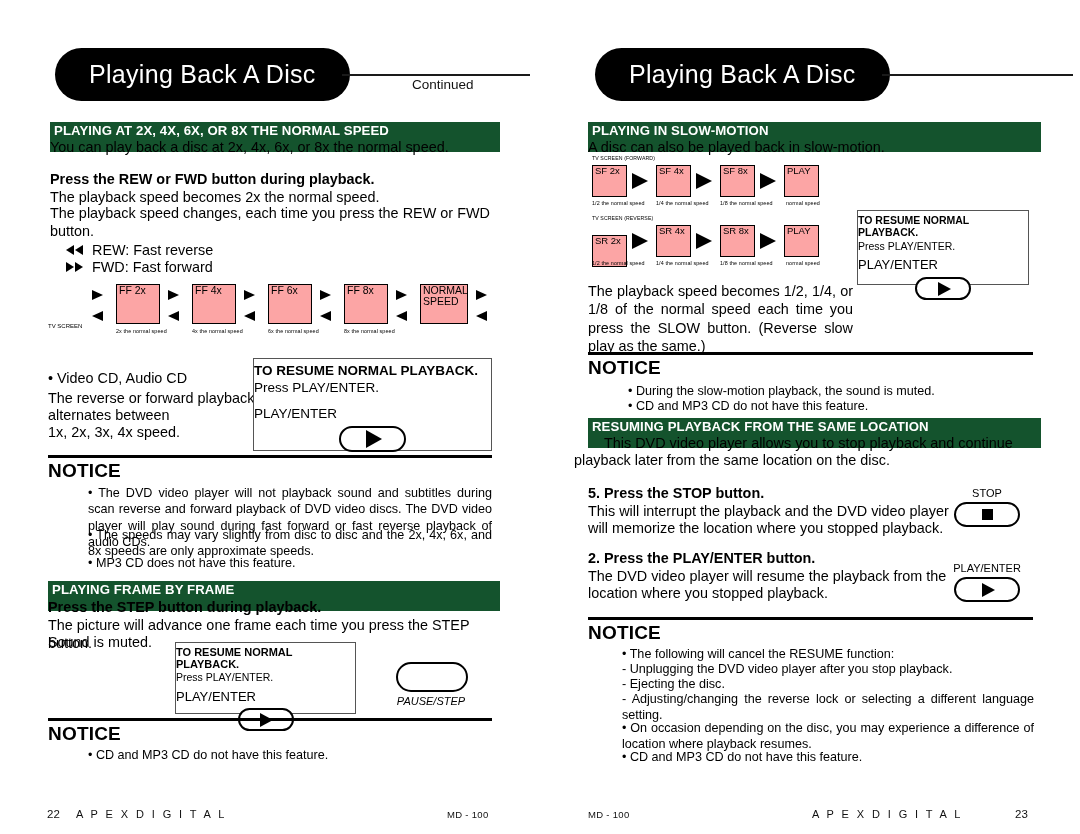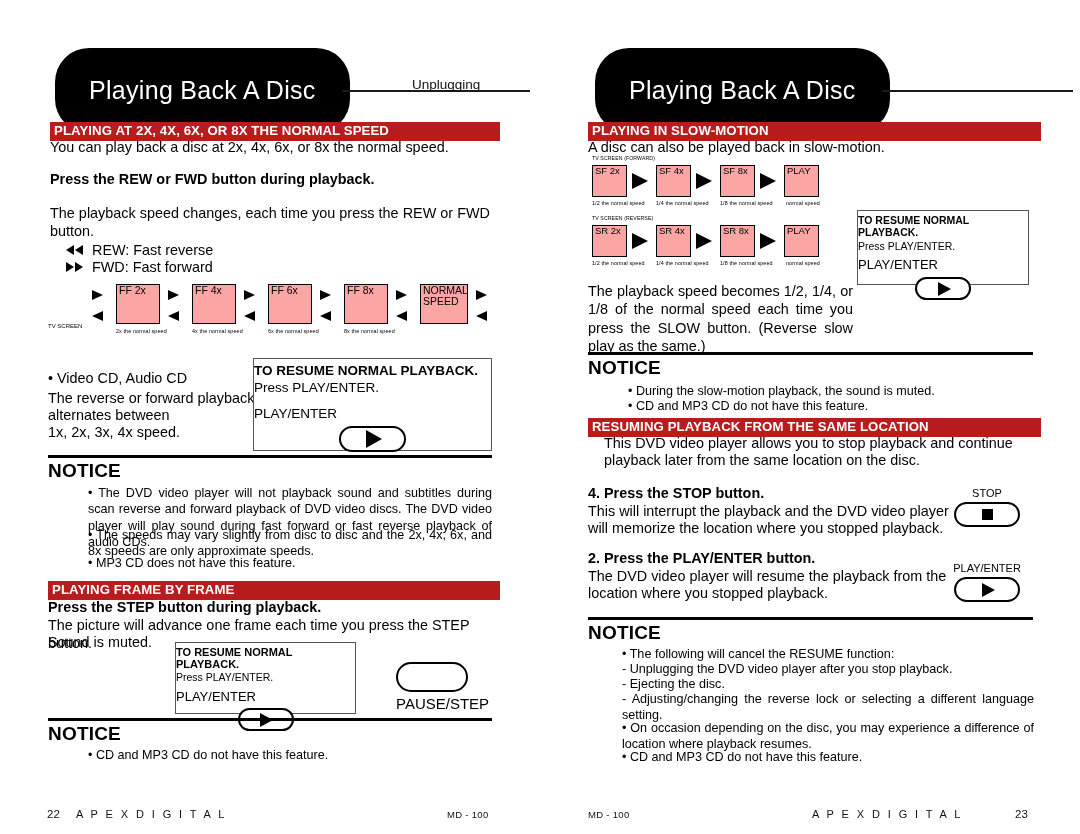--- a/index.html
+++ b/index.html
@@ -12,31 +12,31 @@
   }
   .page{position:absolute;top:0;height:834px;}
   .page-left{left:0;width:540px;}
   .page-right{left:540px;width:540px;}
 
   
   .title-row{position:absolute;display:flex;align-items:center;}
   .title-pill{
     background:#000;color:#fff;border-radius:34px;
     height:53px;display:flex;align-items:center;justify-content:center;
-    font-size:25px;letter-spacing:.3px;padding:16px 34px;white-space:nowrap;
+    font-size:25px;letter-spacing:.3px;padding:0 34px;white-space:nowrap;
   }
   .title-rule{height:2px;background:#1a1a1a;flex:1;margin-left:-8px;}
   .continued{
     position:absolute;font-size:13.5px;color:#111;
   }
 
   
   .bar{
-    background:#b91c1c;color:#fff;font-weight:bold;font-size:13.2px;
-    letter-spacing:.1px;padding:2px 4px 3px 4px;line-height:1.05;
+    background:#14532d;color:#fff;font-weight:bold;font-size:13.2px;
+    letter-spacing:.1px;padding:2px 4px 14px 4px;line-height:1.05;
   }
 
   
   .txt{font-size:14.4px;line-height:1.28;color:#000;}
   .txt-j{text-align:justify;}
   .b{font-weight:bold;}
   .sm{font-size:12.6px;line-height:1.3;}
   .tiny{font-size:5.2px;line-height:1.1;letter-spacing:.1px;}
   .tiny2{font-size:6px;line-height:1.1;}
 
@@ -80,27 +80,28 @@
 </style>
 </head>
 <body>
 
 <div class="page page-left">
 
   <div class="title-row" style="left:55px;top:48px;width:475px;">
     <div class="title-pill">Playing Back A Disc</div>
     <div class="title-rule"></div>
   </div>
-  <div class="continued" style="left:412px;top:77px;">Unplugging</div>
+  <div class="continued" style="left:412px;top:77px;">Continued</div>
 
   <div class="bar" style="position:absolute;left:50px;top:122px;width:442px;">PLAYING AT 2X, 4X, 6X, OR 8X THE NORMAL SPEED</div>
 
   <div class="txt" style="position:absolute;left:50px;top:138px;width:446px;">You can play back a disc at 2x, 4x, 6x, or 8x the normal speed.</div>
 
   <div class="txt b" style="position:absolute;left:50px;top:170px;width:446px;">Press the REW or FWD button during playback.</div>
+  <div class="txt" style="position:absolute;left:50px;top:188px;width:446px;">The playback speed becomes 2x the normal speed.</div>
   <div class="txt txt-j" style="position:absolute;left:50px;top:204px;width:440px;">The playback speed changes, each time you press the REW or FWD button.</div>
 
   <div style="position:absolute;left:66px;top:241px;display:flex;align-items:center;gap:8px;">
     <span style="display:inline-block;line-height:0;">
       <svg width="18" height="10" viewBox="0 0 18 10">
           <polygon points="8,0 8,10 0,5" fill="#000"></polygon>
           <polygon points="17,0 17,10 9,5" fill="#000"></polygon>
         </svg>
     </span>
     <span class="txt">REW:  Fast reverse</span>
@@ -191,21 +192,21 @@
     <div class="resume-t1" style="font-size:11px;margin-top:3px;">TO RESUME NORMAL PLAYBACK.</div>
     <div class="resume-t2" style="font-size:10.5px;margin-top:1px;">Press PLAY/ENTER.</div>
     <div class="resume-t3" style="font-size:13px;margin-top:6px;">PLAY/ENTER</div>
     <div class="key-pill" style="width:52px;height:19px;margin-top:4px;">
       <span class="play-tri-sm"></span>
     </div>
   </div>
 
   <div style="position:absolute;left:396px;top:662px;width:70px;text-align:center;">
     <div class="key-pill" style="width:68px;height:26px;"></div>
-    <div style="font-size:15px;margin-top:3px;">PAUSE/STEP</div>
+    <div style="font-size:11px;margin-top:3px;font-style:italic;">PAUSE/STEP</div>
   </div>
 
   <div class="notice-rule" style="position:absolute;left:48px;top:718px;width:444px;"></div>
   <div class="notice-h" style="position:absolute;left:48px;top:721px;">NOTICE</div>
   <div class="sm" style="position:absolute;left:88px;top:747px;width:404px;">• CD and MP3 CD do not have this feature.</div>
 
   <div class="foot pgno" style="left:47px;">22</div>
   <div class="foot spaced" style="left:76px;">A P E X   D I G I T A L</div>
   <div class="foot foot-md" style="left:447px;">MD - 100</div>
 </div>
@@ -243,21 +244,21 @@
 
     <div class="tvbox" style="position:absolute;left:192px;top:9px;width:35px;height:32px;">
       <span style="font-size:9.5px;">PLAY</span>
     </div>
     <div class="cap" style="left:194px;top:44px;">normal speed</div>
   </div>
 
   <div style="position:absolute;left:52px;top:216px;width:260px;height:58px;">
     <div class="tiny" style="position:absolute;left:0px;top:0px;">TV SCREEN (REVERSE)</div>
 
-    <div class="tvbox" style="position:absolute;left:0px;top:9px;width:35px;height:32px;">
+    <div class="tvbox" style="position:absolute;left:0px;top:19px;width:35px;height:32px;">
       <span style="font-size:9.5px;">SR 2x</span>
     </div>
     <div class="cap" style="left:0px;top:44px;">1/2 the normal speed</div>
     <div class="arrow-fat" style="left:40px;top:17px;"></div>
 
     <div class="tvbox" style="position:absolute;left:64px;top:9px;width:35px;height:32px;">
       <span style="font-size:9.5px;">SR 4x</span>
     </div>
     <div class="cap" style="left:64px;top:44px;">1/4 the normal speed</div>
     <div class="arrow-fat" style="left:104px;top:17px;"></div>
@@ -285,23 +286,23 @@
     </div>
   </div>
 
   <div class="notice-rule" style="position:absolute;left:48px;top:352px;width:445px;"></div>
   <div class="notice-h" style="position:absolute;left:48px;top:355px;">NOTICE</div>
   <div class="sm" style="position:absolute;left:88px;top:383px;width:404px;">• During the slow-motion playback, the sound is muted.</div>
   <div class="sm" style="position:absolute;left:88px;top:398px;width:404px;">• CD and MP3 CD do not have this feature.</div>
 
   <div class="bar" style="position:absolute;left:48px;top:418px;width:445px;">RESUMING PLAYBACK FROM THE SAME LOCATION</div>
   <div class="txt" style="position:absolute;left:64px;top:434px;width:450px;">This DVD video player allows you to stop playback and continue</div>
-  <div class="txt" style="position:absolute;left:64px;top:451px;width:450px;">playback later from the same location on the disc.</div>
-
-  <div class="txt b" style="position:absolute;left:48px;top:484px;width:400px;">4. Press the STOP button.</div>
+  <div class="txt" style="position:absolute;left:34px;top:451px;width:450px;">playback later from the same location on the disc.</div>
+
+  <div class="txt b" style="position:absolute;left:48px;top:484px;width:400px;">5. Press the STOP button.</div>
   <div class="txt" style="position:absolute;left:48px;top:502px;width:400px;">This will interrupt the playback and the DVD video player</div>
   <div class="txt" style="position:absolute;left:48px;top:519px;width:400px;">will memorize the location where you stopped playback.</div>
 
   <div style="position:absolute;left:409px;top:487px;width:76px;text-align:center;">
     <div style="font-size:11px;">STOP</div>
     <div class="key-pill" style="width:62px;height:21px;margin-top:3px;">
       <span class="stop-sq"></span>
     </div>
   </div>
 

